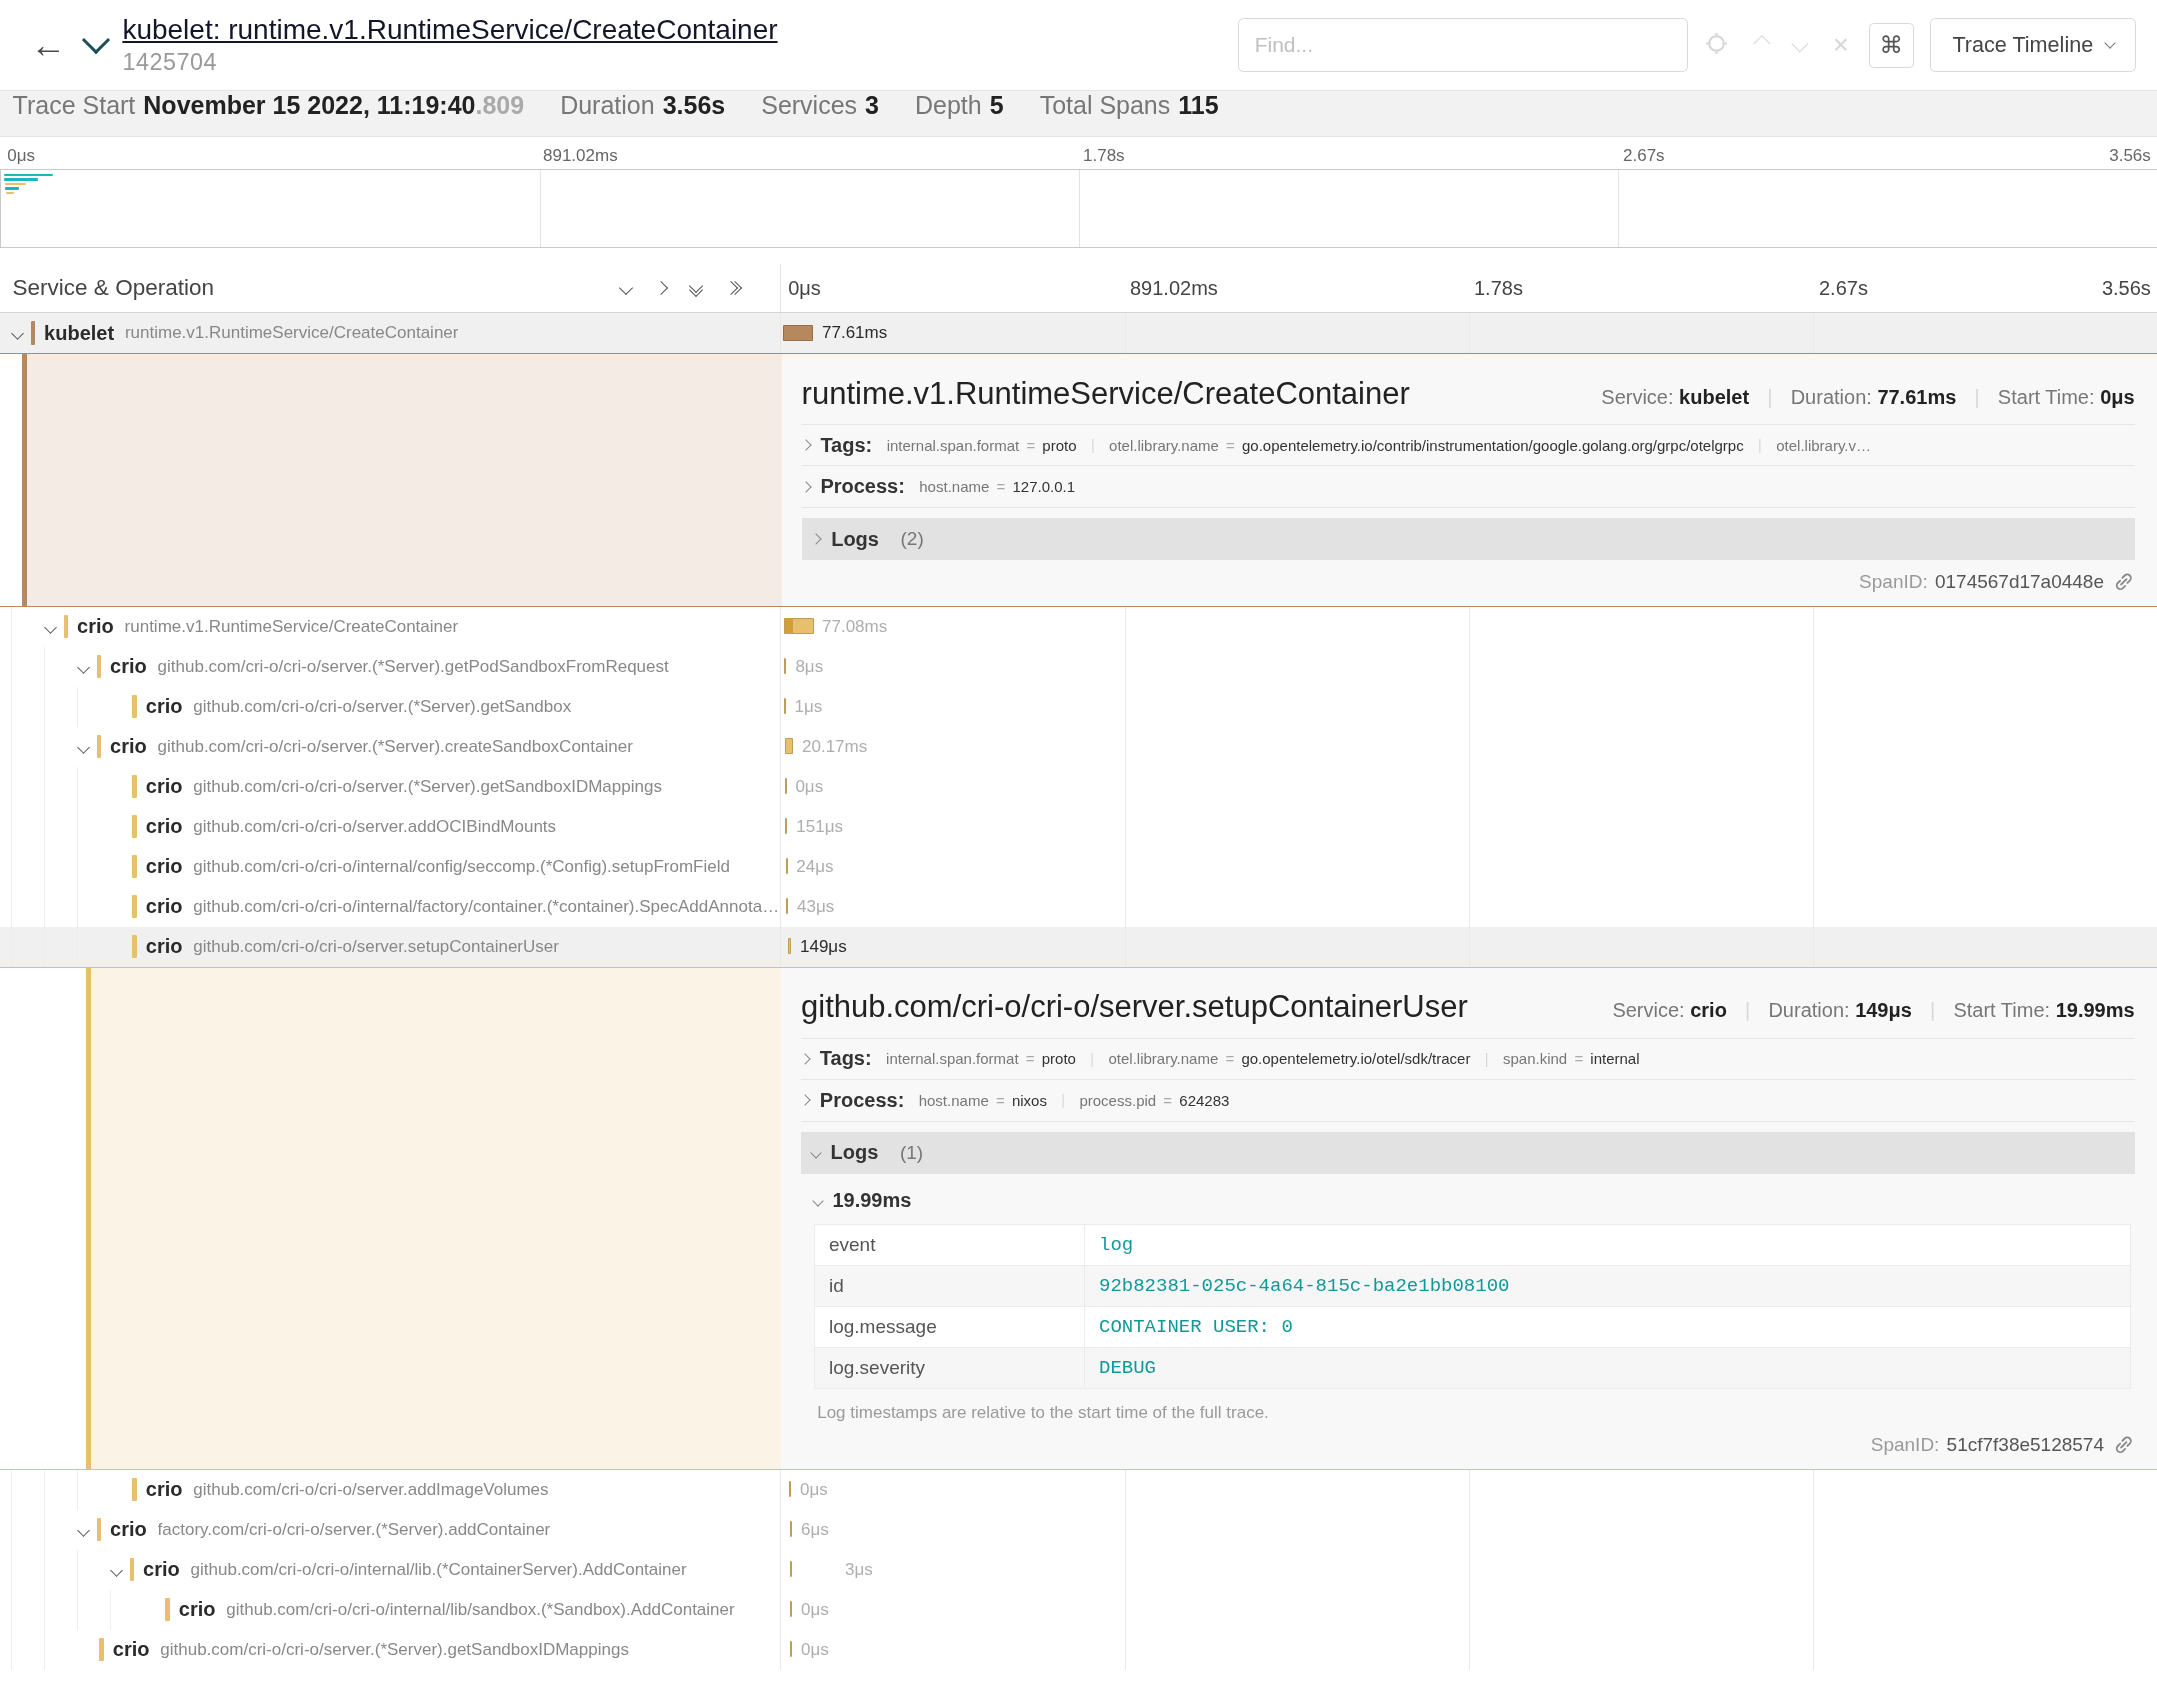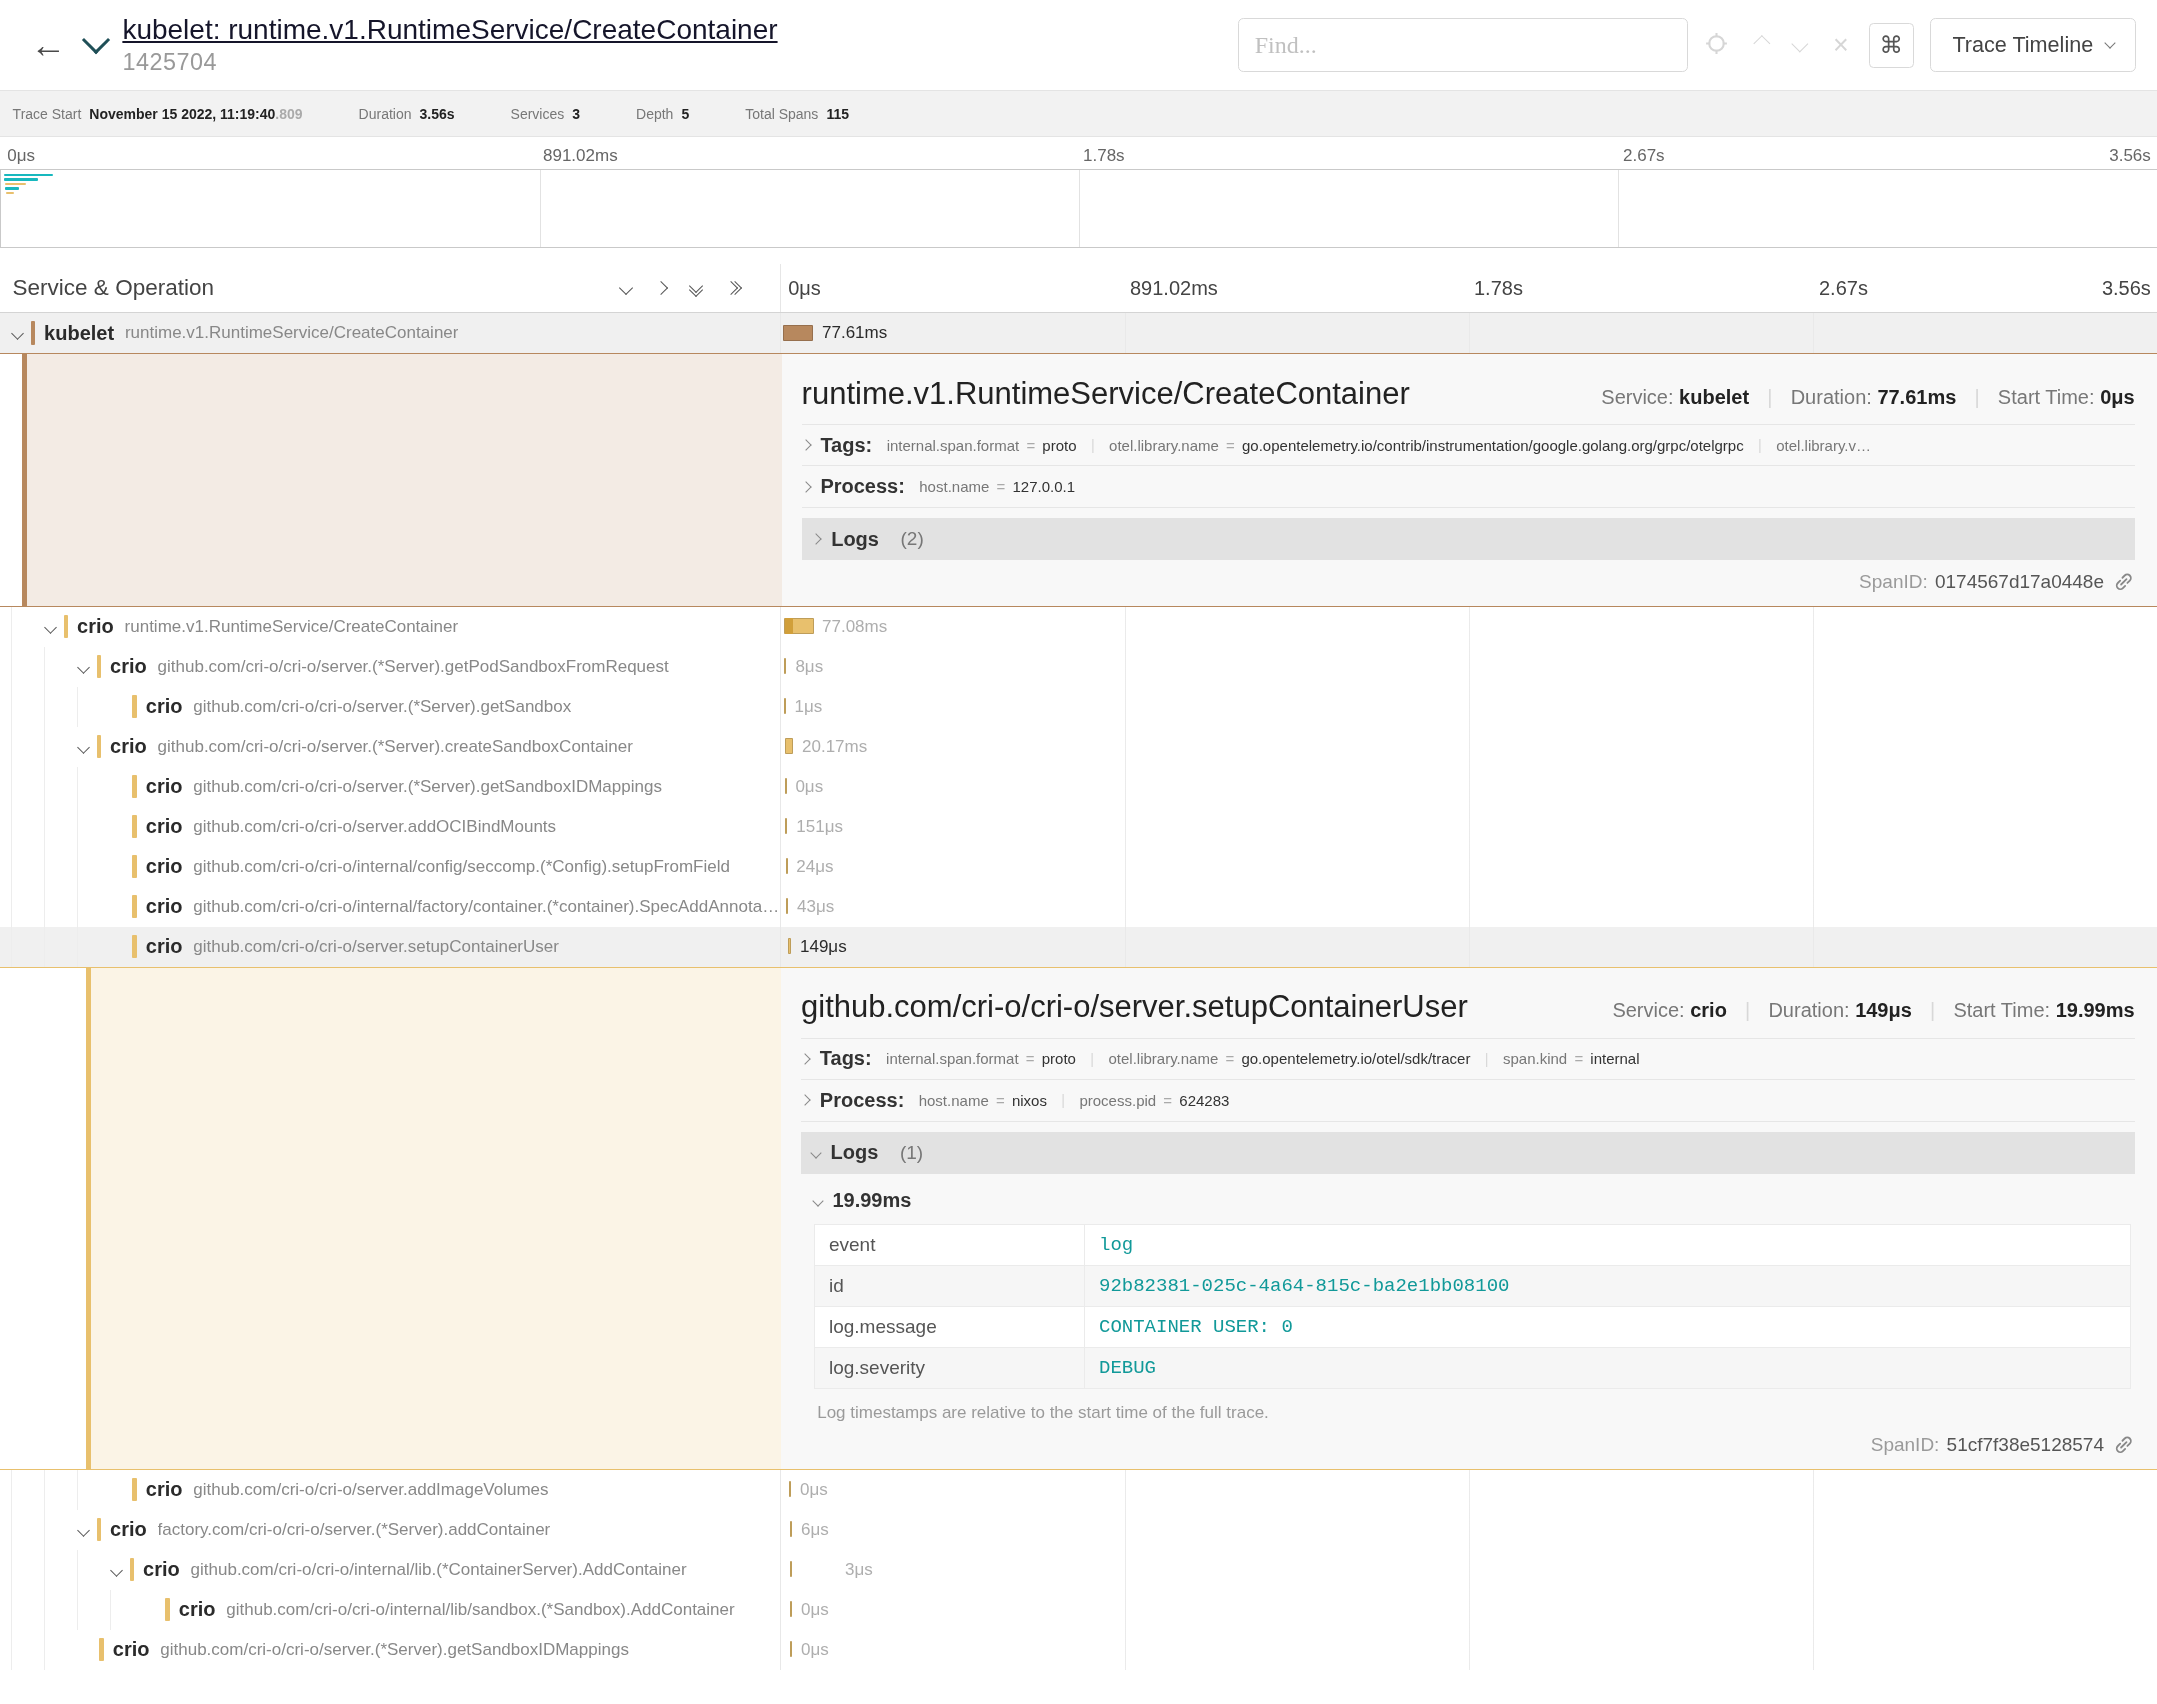--- a/index.html
+++ b/index.html
@@ -25,36 +25,36 @@
 
   
   .topbar { height:90px; display:flex; align-items:center; padding:0 21.6px 0 18px; background:#fff; }
   .back-btn { background:none; border:none; font-size:36px; color:#4a4a4a; cursor:pointer; padding:0 12.6px; }
   .collapse-chev { color:#1f4f57; margin:0 16px 7.2px 7.2px; }
   .title-block { display:flex; flex-direction:column; margin-left:0; min-width:0; }
   .trace-title { font-size:28px; font-weight:500; color:#15152a; text-decoration:underline; white-space:nowrap; cursor:pointer; }
   .trace-id { font-size:23.4px; color:#999; margin-top:2.7px; letter-spacing:0.5px; }
   .find-group { margin-left:auto; display:flex; align-items:center; }
   .find-input { width:450px; height:54px; border:0.9px solid #d9d9d9; border-radius:5.4px; padding:0 16px;
-                font-size:24px; font-family:Liberation Serif, serif; color:#333; outline:none; }
+                font-size:21px; font-family:Liberation Sans, sans-serif; color:#333; outline:none; }
   .find-input::placeholder { color:#c0c0c0; }
   .nav-icons { display:flex; align-items:center; gap:27px; margin:0 20px 0 16px; color:#d6d6d6; }
   .nav-icons .chev { width:11.7px; height:11.7px; border-width:1.8px; }
   .nav-icons .x { font-size:27px; line-height:1; color:#d6d6d6; }
   .kbd-btn { width:45px; height:45px; border:0.9px solid #d9d9d9; border-radius:4.5px; background:#fff;
              font-size:23.4px; color:#555; cursor:pointer; margin-right:16px;
              display:flex; align-items:center; justify-content:center; }
   .view-btn { height:54px; border:0.9px solid #d9d9d9; border-radius:5.4px; background:#fff; cursor:pointer;
               font-size:21.6px; color:#444; padding:0 21.6px; display:flex; align-items:center; gap:12.6px;
               font-family:"Liberation Sans",sans-serif; }
   .view-btn .chev { width:8px; height:8px; color:#777; margin-top:-3.6px; }
 
   
   .summary-bar { height:47px; background:#f2f2f2; border-top:0.9px solid #e4e4e4; border-bottom:0.9px solid #e4e4e4;
-                 display:flex; align-items:center; padding-left:12.6px; gap:56px; font-size:14px; }
+                 display:flex; align-items:flex-start; padding-left:12.6px; gap:36px; font-size:25px; }
   .sum-item { white-space:nowrap; }
   .sl { color:#777; margin-right:8px; }
   .sv { color:#222; font-weight:700; }
   .ss { color:#aaa; font-weight:700; }
 
   
   .minimap { padding-top:7.2px; }
   .mm-ticks { position:relative; height:25px; font-size:17px; color:#666; }
   .mmt { position:absolute; top:1.8px; }
   .mmt.p0 { left:7.2px; } .mmt.p1 { left:543px; } .mmt.p2 { left:1083px; } .mmt.p3 { left:1623px; } .mmt.p4 { right:7.2px; }

